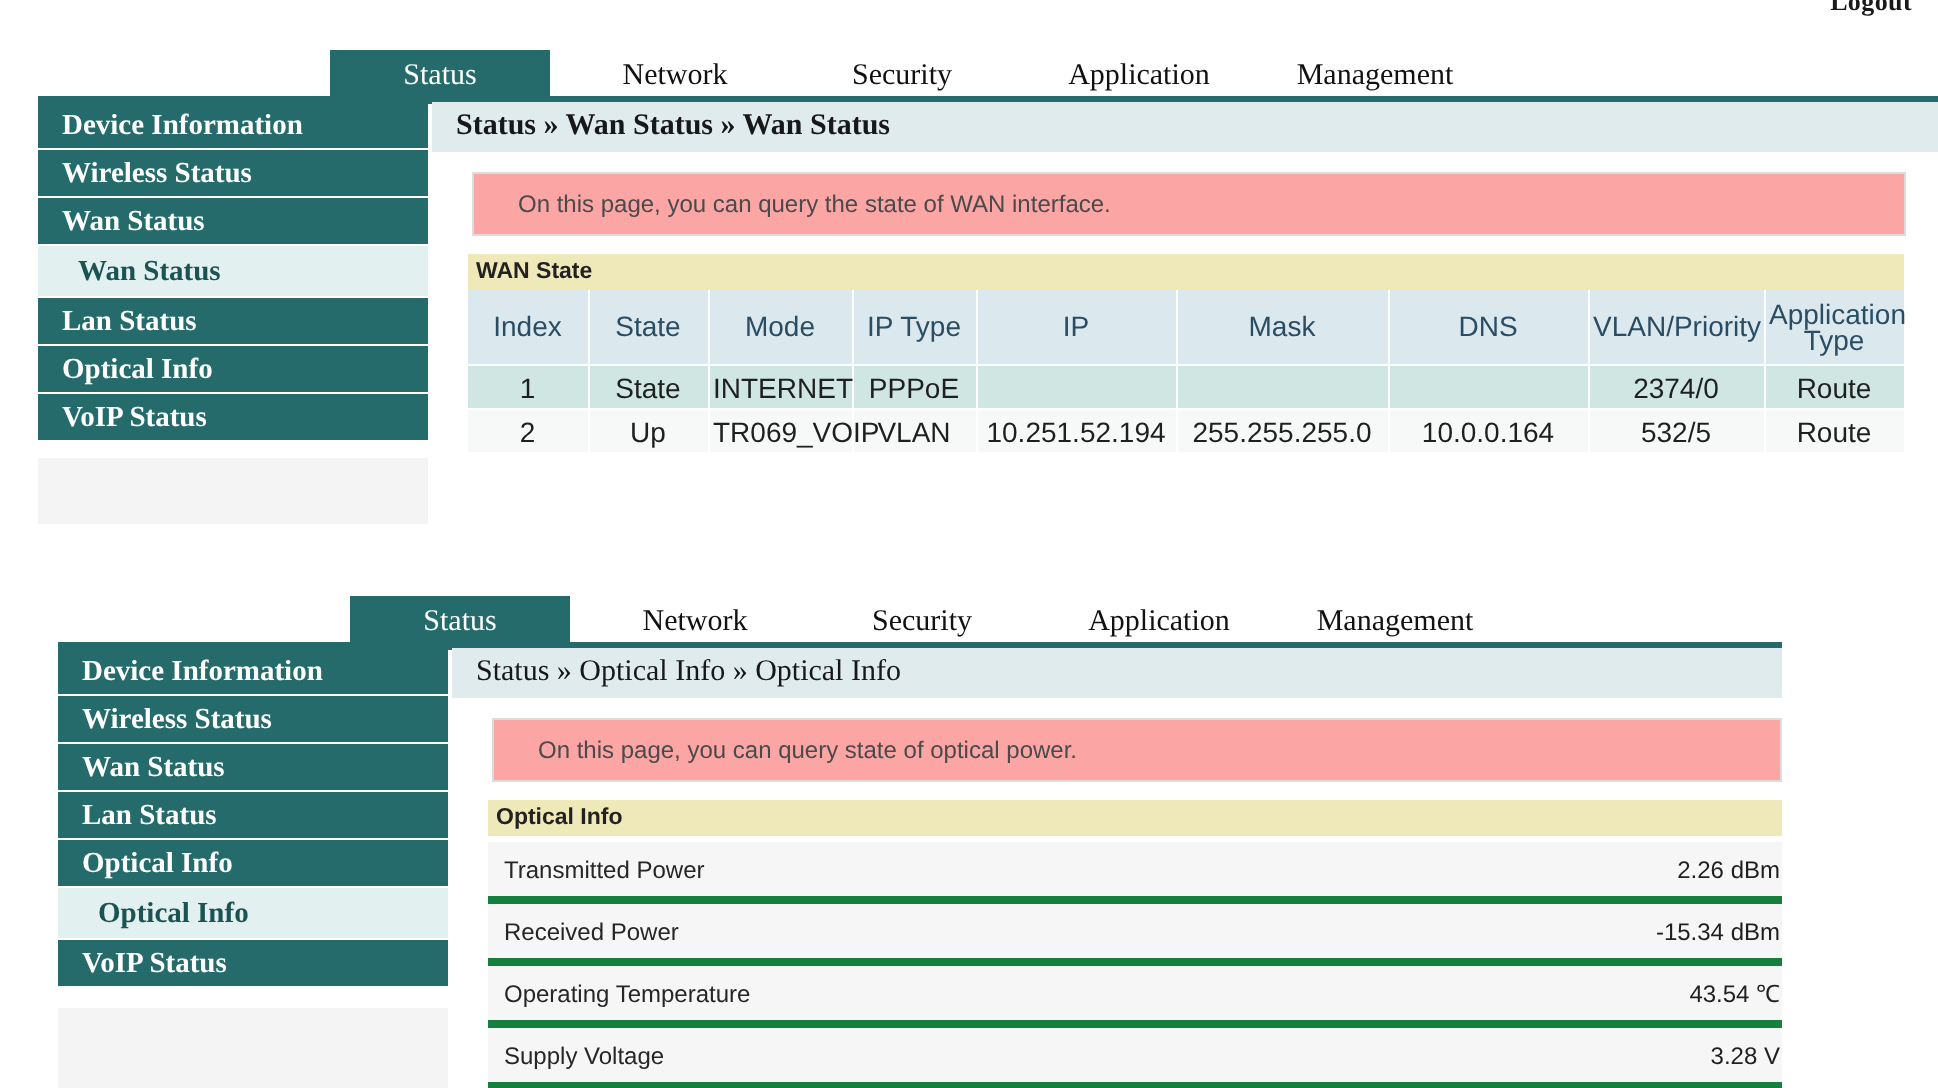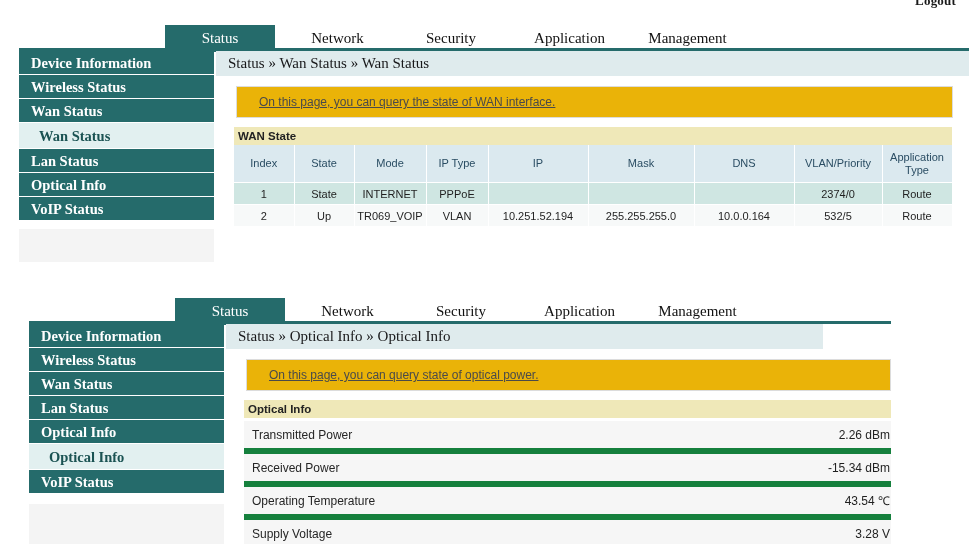--- a/index.html
+++ b/index.html
@@ -108,51 +108,50 @@
     display: flex;
     align-items: center;
     padding-left: 12px;
     box-sizing: border-box;
     white-space: nowrap;
   }
 
   
   .notice {
     position: absolute;
-    background: #eab308;
+    background: #fca5a5;
     border: 1px solid #dcdcdc;
     box-sizing: border-box;
     display: flex;
     align-items: center;
     padding-left: 22px;
     font-size: 12px;
     color: #4a4a4a;
     white-space: nowrap;
-    text-decoration: underline;
   }
 
   
   .sec-head {
     position: absolute;
     background: #efe8b8;
     font-size: 11.5px;
     font-weight: bold;
     color: #222222;
     display: flex;
     align-items: center;
     padding-left: 4px;
     box-sizing: border-box;
   }
 
   
   .wan-table {
     position: absolute;
     border-collapse: collapse;
     table-layout: fixed;
-    font-size: 11px;
+    font-size: 14px;
     color: #1c3a4a;
   }
   .wan-table th {
     background: #dbe9ef;
     font-weight: normal;
     color: #2a4d63;
     height: 37px;
     border-right: 1px solid #ffffff;
     border-bottom: 1px solid #ffffff;
     padding: 0 2px;
@@ -172,21 +171,21 @@
   
   .opt-table {
     position: absolute;
     border-collapse: collapse;
     table-layout: fixed;
     font-size: 12px;
   }
   .opt-table td {
     height: 25px;
     background: #f6f6f6;
-    border-bottom: 6px solid #15803d;
+    border-bottom: 4px solid #15803d;
     color: #1f1f1f;
     padding-left: 8px;
     vertical-align: middle;
   }
   .opt-table td.k { color: #262626; }
   .opt-table td.v { color: #1f1f1f; padding-left: 10px; text-align: right; }
 </style>
 </head>
 <body>
 
@@ -209,21 +208,21 @@
         <div class="side-item">Device Information</div>
         <div class="side-item">Wireless Status</div>
         <div class="side-item">Wan Status</div>
         <div class="side-sub">Wan Status</div>
         <div class="side-item">Lan Status</div>
         <div class="side-item">Optical Info</div>
         <div class="side-item">VoIP Status</div>
       </div>
     <div class="side-filler" style="position:absolute; left:19px; top:229px; width:195px; height:33px;"></div>
 
-    <div class="breadcrumb" style="left:216px; top:51px; width:753px; height:25px;">Status » Wan Status » Wan Status</div>
+    <div class="breadcrumb" style="left:216px; top:51px; width:753px; height:25px;font-weight:bold;">Status » Wan Status » Wan Status</div>
 
     <div class="notice" style="left:236px; top:86px; width:717px; height:32px;">On this page, you can query the state of WAN interface.</div>
 
     <div class="sec-head" style="left:234px; top:127px; width:718px; height:18px;">WAN State</div>
 
     <table class="wan-table" id="wan-table" style="left:234px; top:145px; width:718px;">
       <colgroup>
         <col style="width:60px">
           <col style="width:60px">
           <col style="width:72px">
@@ -289,21 +288,21 @@
         <div class="side-item">Device Information</div>
         <div class="side-item">Wireless Status</div>
         <div class="side-item">Wan Status</div>
         <div class="side-item">Lan Status</div>
         <div class="side-item">Optical Info</div>
         <div class="side-sub">Optical Info</div>
         <div class="side-item">VoIP Status</div>
       </div>
     <div class="side-filler" style="position:absolute; left:29px; top:504px; width:195px; height:40px;"></div>
 
-    <div class="breadcrumb" style="left:226px; top:324px; width:597px; height:25px;">Status » Optical Info » Optical Info</div>
+    <div class="breadcrumb" style="left:226px; top:324px; width:665px; height:25px;">Status » Optical Info » Optical Info</div>
 
     <div class="notice" style="left:246px; top:359px; width:645px; height:32px;">On this page, you can query state of optical power.</div>
 
     <div class="sec-head" style="left:244px; top:400px; width:647px; height:18px;">Optical Info</div>
 
     <table class="opt-table" id="opt-table" style="left:244px; top:421px; width:647px;">
       <colgroup>
           <col style="width:185px">
           <col style="width:462px">
         </colgroup>

